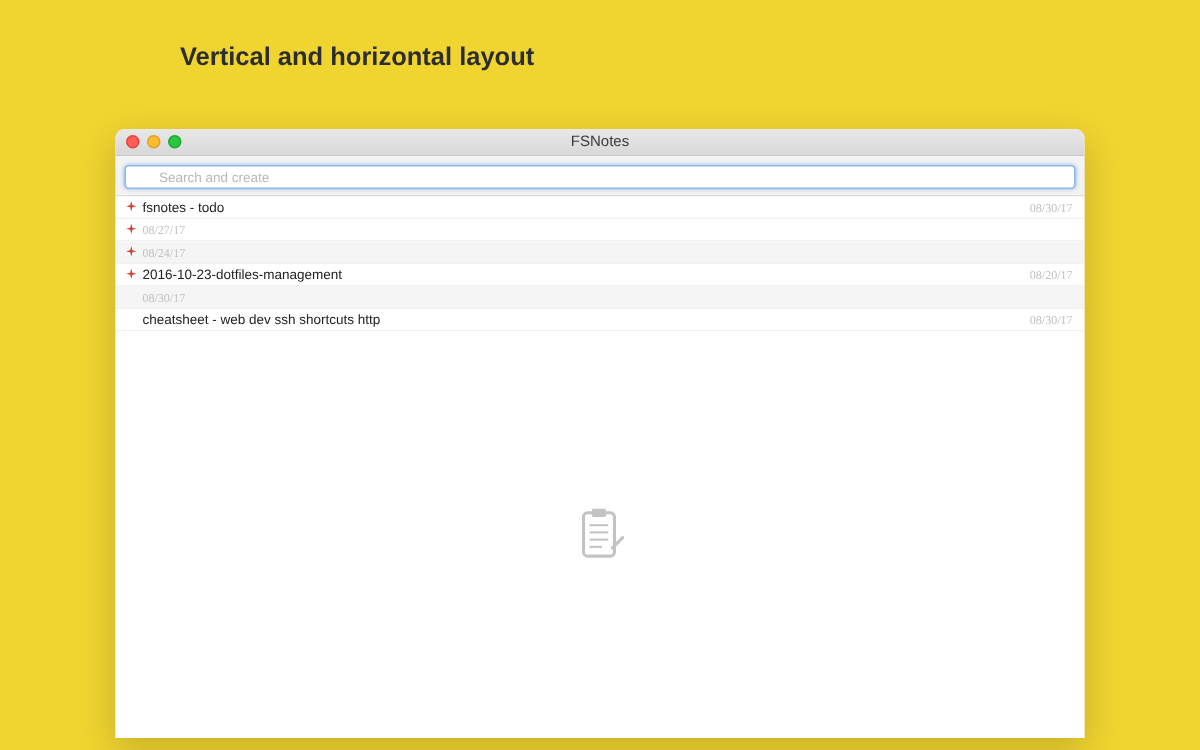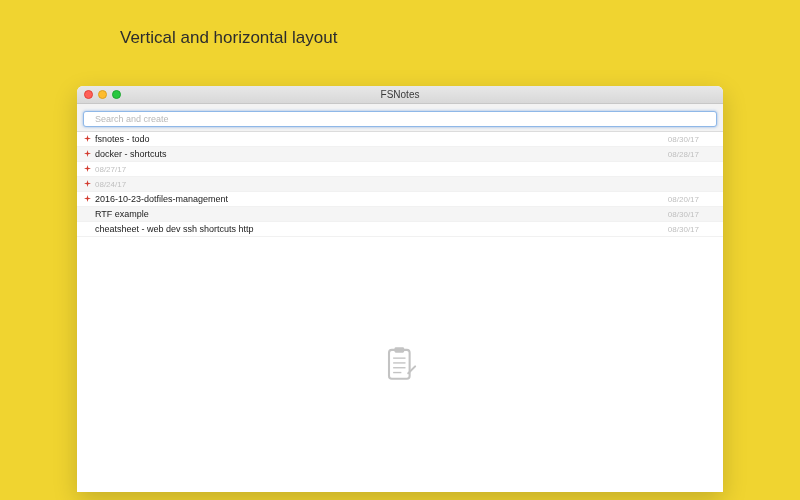--- a/index.html
+++ b/index.html
@@ -9,21 +9,21 @@
     background: #f0d430;
     font-family: -apple-system, "Helvetica Neue", Arial, sans-serif;
     overflow: hidden;
   }
   .heading {
     position: absolute;
     top: 28px;
     left: 120px;
     font-size: 17px;
     color: #2d2d2d;
-    font-weight: 400;
+    font-weight: 700;
   }
   .window {
     position: absolute;
     top: 86px;
     left: 77px;
     width: 646px;
     height: 406px;
     background: #ffffff;
     border-radius: 6px 6px 0 0;
     box-shadow: 0 8px 24px rgba(0,0,0,0.18);
@@ -63,49 +63,49 @@
     flex-shrink: 0;
   }
   .searchbar {
     width: 100%;
     height: 16px;
     border: 1px solid #8fb8e8;
     border-radius: 3px;
     background: #fff;
     box-shadow: 0 0 3px rgba(80,140,220,0.6);
     font-size: 9px;
-    padding: 0 11px;
+    padding: 0 22px;
     color: #333;
   }
   .searchbar::placeholder { color: #b8b8b8; }
   .list {
     flex-shrink: 0;
   }
   .row {
     display: flex;
     align-items: center;
     height: 15px;
-    padding: 0 24px 0 6px;
+    padding: 0 8px 0 6px;
     font-size: 9px;
     color: #222;
     border-bottom: 1px solid #f1f1f1;
     background: #fff;
   }
   .row.e { background: #f5f5f5; }
   .pin {
     width: 8px;
     margin-right: 4px;
     color: #d33b2f;
     font-size: 8px;
     text-align: center;
   }
   .row .title { flex: 1; }
   .row .date {
     color: #c0c0c0;
-    font-family: Liberation Sans, sans-serif;
+    font-family: Liberation Serif, serif;
     font-size: 8px;
   }
   .content-area {
     flex: 1;
     background: #ffffff;
     display: flex;
     align-items: center;
     justify-content: center;
   }
   .clipboard-icon {
@@ -134,27 +134,20 @@
   </div>
 
   <div class="list" id="note-list">
       <div class="row">
         <span class="pin" style="font-size: 7px;"><svg width="7" height="7" viewBox="0 0 10 10">
             <path d="M5 0 L6 4 L10 5 L6 6 L5 10 L4 6 L0 5 L4 4 Z" fill="#d33b2f"></path>
           </svg></span>
         <span class="title">fsnotes - todo</span>
         <span class="date">08/30/17</span>
       </div>
-      <div class="row e">
-        <span class="pin" style="font-size: 7px;"><svg width="7" height="7" viewBox="0 0 10 10">
-            <path d="M5 0 L6 4 L10 5 L6 6 L5 10 L4 6 L0 5 L4 4 Z" fill="#d33b2f"></path>
-          </svg></span>
-        <span class="title">docker - shortcuts</span>
-        <span class="date">08/28/17</span>
-      </div>
       <div class="row">
         <span class="pin" style="font-size: 7px;"><svg width="7" height="7" viewBox="0 0 10 10">
             <path d="M5 0 L6 4 L10 5 L6 6 L5 10 L4 6 L0 5 L4 4 Z" fill="#d33b2f"></path>
           </svg></span>
         <span class="date">08/27/17</span>
       </div>
       <div class="row e">
         <span class="pin" style="font-size: 7px;"><svg width="7" height="7" viewBox="0 0 10 10">
             <path d="M5 0 L6 4 L10 5 L6 6 L5 10 L4 6 L0 5 L4 4 Z" fill="#d33b2f"></path>
           </svg></span>
@@ -162,21 +155,20 @@
       </div>
       <div class="row">
         <span class="pin" style="font-size: 7px;"><svg width="7" height="7" viewBox="0 0 10 10">
             <path d="M5 0 L6 4 L10 5 L6 6 L5 10 L4 6 L0 5 L4 4 Z" fill="#d33b2f"></path>
           </svg></span>
         <span class="title">2016-10-23-dotfiles-management</span>
         <span class="date">08/20/17</span>
       </div>
       <div class="row e">
         <span class="pin" style="font-size: 7px; visibility: hidden;"></span>
-        <span class="title">RTF example</span>
         <span class="date">08/30/17</span>
       </div>
       <div class="row">
         <span class="pin" style="font-size: 7px; visibility: hidden;"></span>
         <span class="title">cheatsheet - web dev ssh shortcuts http</span>
         <span class="date">08/30/17</span>
       </div>
     </div>
 
   <div class="content-area">

